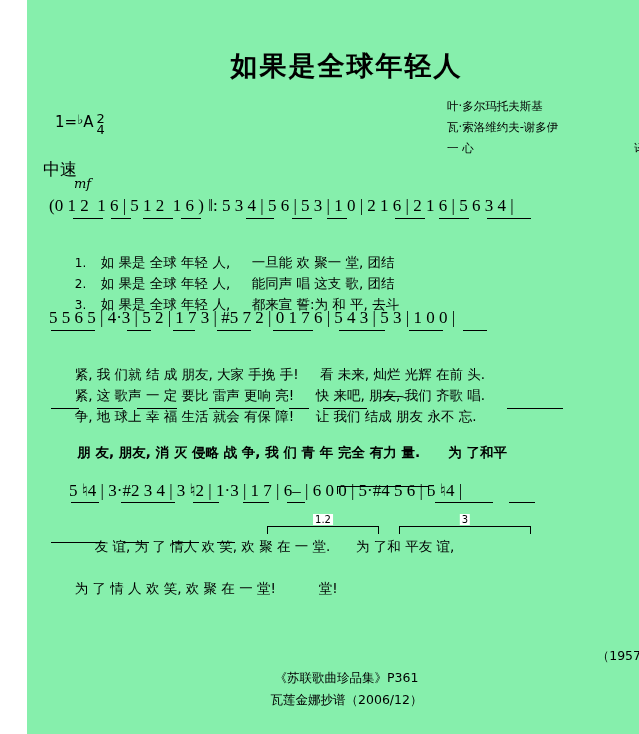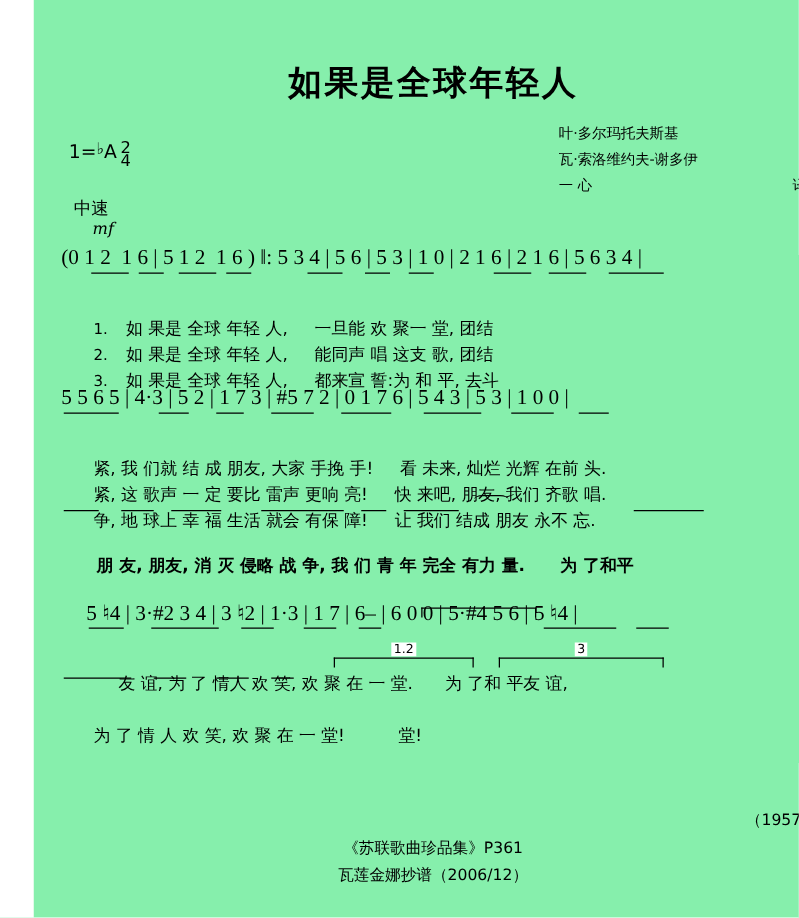--- a/index.html
+++ b/index.html
@@ -66,22 +66,22 @@
     vertical-align: -7px;
     text-align: center;
     font-size: 13px;
     line-height: 11px;
   }
   .meter .num { display: block; }
   .meter .den { display: block; }
   .tempo {
     position: absolute;
     top: 158px;
-    left: 32px;
-    font-size: 14px;
+    left: 16px;
+    font-size: 17px;
     color: #000;
   }
   .dyn {
     position: absolute;
     top: 176px;
     left: 47px;
     font-family: "DejaVu Serif", "Liberation Serif", serif;
     font-style: italic;
     font-size: 13px;
     color: #000;

